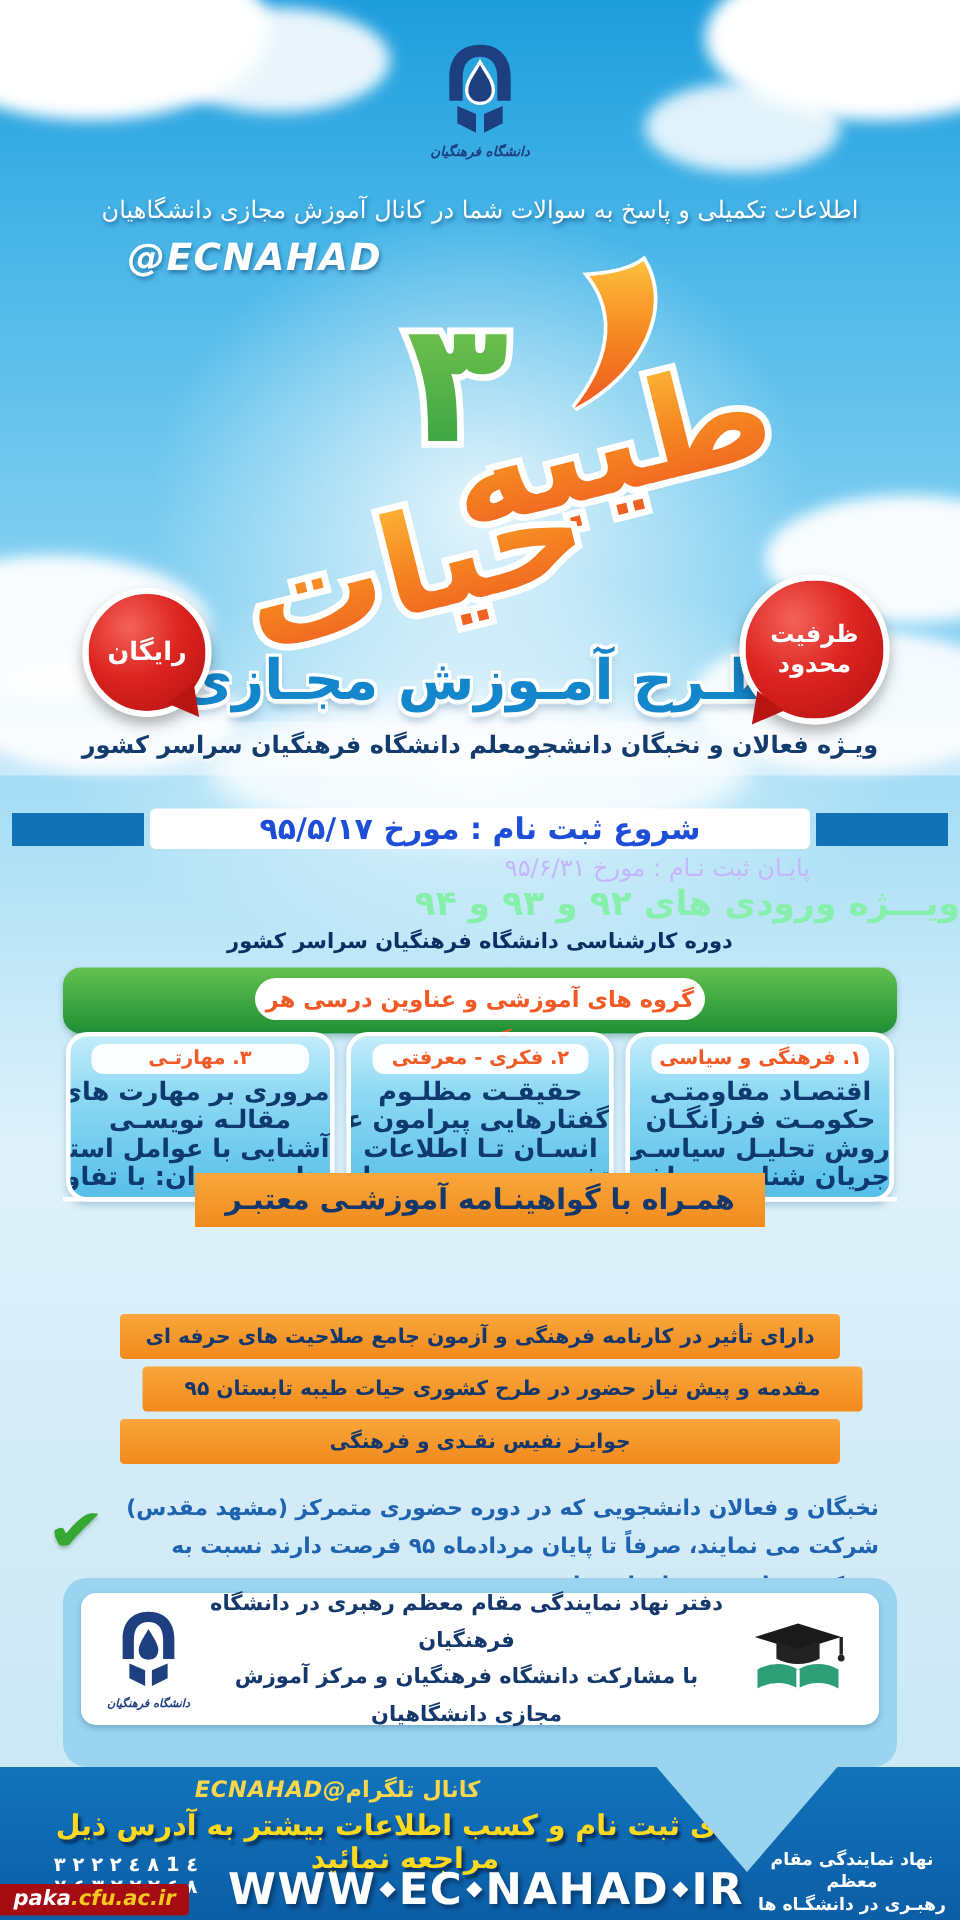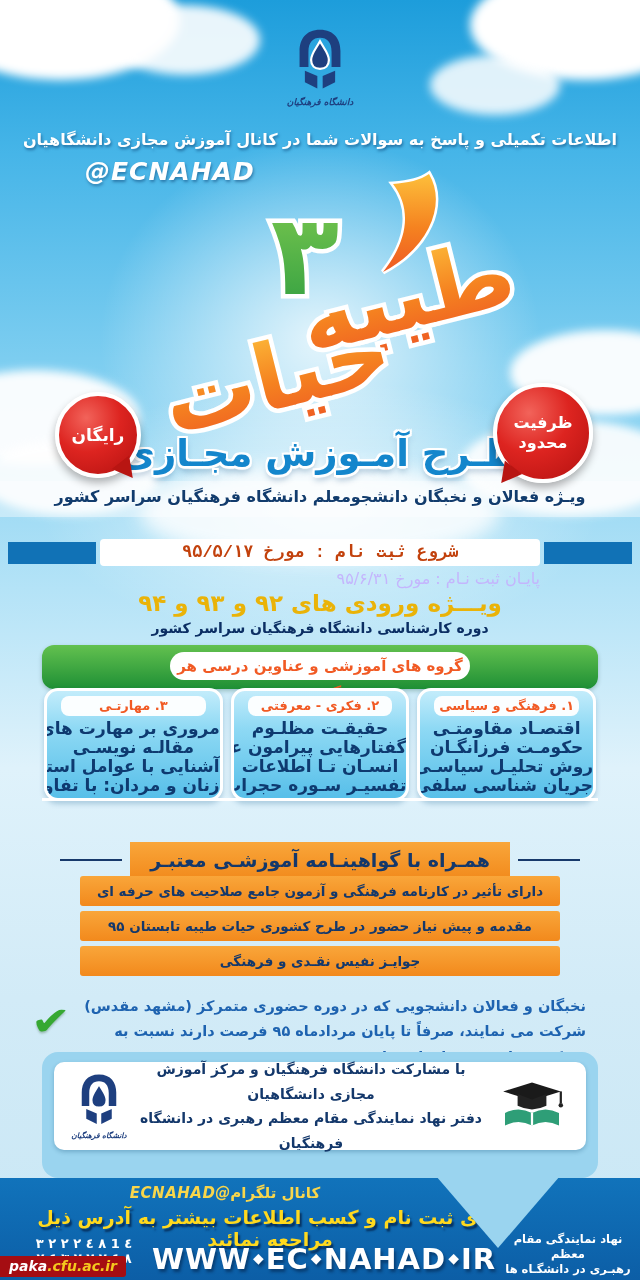--- a/index.html
+++ b/index.html
@@ -14,21 +14,21 @@
     background:radial-gradient(closest-side,rgba(255,255,255,.65),rgba(255,255,255,0));}
   .cloud{position:absolute;background:#fff;border-radius:50%;filter:blur(5px);}
   
   .rtl{direction:rtl;}
   .abs{position:absolute;}
   .stroke-white{text-shadow:-2px -2px 0 #fff,2px -2px 0 #fff,-2px 2px 0 #fff,2px 2px 0 #fff,
      -2px 0 0 #fff,2px 0 0 #fff,0 -2px 0 #fff,0 3px 1px rgba(255,255,255,.9),0 5px 6px rgba(30,80,130,.35);}
   
   .top-logo{left:268px;top:28px;width:104px;text-align:center;}
   .top-logo .cap{font-size:9px;color:#1e3f7f;font-style:italic;font-weight:bold;margin-top:1px;}
-  .info-line{left:20px;top:130px;width:600px;text-align:center;color:#fff;font-weight:bold;
+  .info-line{left:20px;top:130px;width:600px;text-align:center;color:#fff;font-weight:normal;
     font-size:16px;text-shadow:1px 2px 3px rgba(8,60,110,.6);}
   .handle-top{left:85px;top:157px;font-size:25px;font-weight:bold;font-style:italic;color:#fff;
     letter-spacing:1px;text-shadow:1px 2px 3px rgba(8,60,110,.5);}
   
   .badge{border-radius:50%;background:radial-gradient(circle at 35% 28%,#f2635a 0%,#dd2420 45%,#b31110 100%);
     border:4px solid #fff;box-shadow:0 5px 9px rgba(0,0,0,.3);color:#fff;font-weight:bold;
     display:flex;flex-direction:column;align-items:center;justify-content:center;text-align:center;z-index:6;}
   .badge::after{content:"";position:absolute;border:11px solid transparent;}
   .badge-free{left:55px;top:392px;width:78px;height:78px;font-size:17px;}
   .badge-free::after{border-top:20px solid #b81512;right:-4px;bottom:-16px;transform:rotate(-38deg);}
@@ -36,39 +36,39 @@
   .badge-cap::after{border-top:20px solid #b81512;left:-4px;bottom:-16px;transform:rotate(38deg);}
   
   .title-svg{position:absolute;left:95px;top:176px;width:460px;height:290px;overflow:visible;z-index:4;}
   .subtitle{left:0;top:432px;width:640px;text-align:center;font-size:37px;font-weight:bold;color:#1486cc;z-index:5;}
   .aud-band{left:0;top:481px;width:640px;height:36px;background:rgba(255,255,255,.4);}
   .audience{left:30px;top:487px;width:580px;text-align:center;font-size:16px;font-weight:bold;color:#123c6d;
     text-shadow:0 1px 2px rgba(255,255,255,.9);}
   
   .reg-bar-side{top:542px;width:88px;height:22px;background:#1172b6;}
   .reg-white{left:100px;top:539px;width:440px;height:27px;background:#fff;border-radius:4px;
-    text-align:center;line-height:27px;font-size:17px;font-weight:bold;color:#c2410c;font-family:Liberation Mono, monospace;}
+    text-align:center;line-height:27px;font-size:20px;font-weight:bold;color:#1d4ed8;}
   .reg-end{left:100px;top:569px;width:440px;text-align:right;font-size:16px;font-weight:normal;color:#c4b5fd;}
-  .entries{left:0;top:590px;width:640px;text-align:center;font-size:23px;font-weight:bold;color:#eab308;}
+  .entries{left:0;top:590px;width:640px;text-align:right;font-size:23px;font-weight:bold;color:#86efac;}
   .program{left:0;top:620px;width:640px;text-align:center;font-size:14px;font-weight:bold;color:#0b2e63;}
   
   .groups-band{left:42px;top:645px;width:556px;height:44px;border-radius:12px;
     background:linear-gradient(180deg,#63c14f,#1e8f35);box-shadow:0 2px 4px rgba(0,60,30,.25);}
   .groups-pill{left:170px;top:652px;width:300px;height:28px;background:#fff;border-radius:14px;
     text-align:center;line-height:28px;font-size:15px;font-weight:bold;color:#f15a24;}
   .cards-row{left:44px;top:688px;width:552px;display:flex;direction:rtl;gap:8px;}
   .card{flex:1;height:107px;border:3px solid #fff;border-radius:14px;
     background:linear-gradient(180deg,#c3ecfb 0%,#8ed9f4 35%,#57bfe9 100%);
     box-shadow:0 3px 5px rgba(20,90,140,.25);text-align:center;overflow:hidden;}
   .card-title{margin:5px 14px 3px;background:rgba(255,255,255,.95);border-radius:8px;height:20px;
     line-height:20px;font-size:13px;font-weight:bold;color:#f15a24;}
   .card-item{font-size:17px;font-weight:bold;color:#0e3a70;line-height:19px;white-space:nowrap;}
   .cards-line{left:42px;top:798px;width:556px;height:3px;background:#fff;}
   
-  .cert-row{left:60px;top:842px;width:520px;display:flex;align-items:center;}
+  .cert-row{left:60px;top:782px;width:520px;display:flex;align-items:center;flex-direction:column;}
   .cert-line{flex:1;height:2px;background:#17396b;max-width:100px;}
   .cert-box{margin:0 8px;background:linear-gradient(180deg,#f9a63a,#f28b1d);padding:7px 20px;
     font-size:19px;font-weight:bold;color:#14386b;}
   .benefit{left:80px;width:480px;height:30px;border-radius:3px;background:linear-gradient(180deg,#f9a63a,#f2891c);
     text-align:center;line-height:30px;font-size:13.5px;font-weight:bold;color:#14386b;}
   
   .note-check{left:34px;top:998px;font-size:40px;font-weight:bold;color:#36a832;transform:scaleX(1.2);
     text-shadow:0 2px 2px rgba(0,60,0,.25);}
   .note-text{left:78px;top:994px;width:508px;font-size:14.5px;font-weight:bold;color:#1e63b0;
     line-height:1.75;text-align:right;}
@@ -196,40 +196,40 @@
     </div>
   </div>
   <div class="abs cards-line"></div>
 
   <div class="abs cert-row">
     <div class="cert-line"></div>
     <div class="cert-box rtl">همـراه با گواهینـامه آموزشـی معتبـر</div>
     <div class="cert-line"></div>
   </div>
   <div class="abs benefit rtl" style="top:876px;">دارای تأثیر در کارنامه فرهنگی و آزمون جامع صلاحیت های حرفه ای (طرح اصلح)</div>
-  <div class="abs benefit rtl" style="top:911px;">مقدمه و پیش نیاز حضور در طرح کشوری حیات طیبه تابستان ۹۵</div>
+  <div class="abs benefit rtl" style="top:911px;margin-left:15px;">مقدمه و پیش نیاز حضور در طرح کشوری حیات طیبه تابستان ۹۵</div>
   <div class="abs benefit rtl" style="top:946px;">جوایـز نفیس نقـدی و فرهنگی</div>
 
   <div class="abs note-check">✔</div>
   <div class="abs note-text rtl">نخبگان و فعالان دانشجویی که در دوره حضوری متمرکز (مشهد مقدس) شرکت می نمایند، صرفاً تا پایان مردادماه ۹۵ فرصت دارند نسبت به شرکت در این دوره اقدام نمایند.</div>
 
   <div class="abs org-bubble"></div>
   <div class="abs org-box">
     <div class="org-left">
       <svg viewBox="0 0 64 72" width="48" height="54">
         <path d="M32 2 C16 2 9 13 9 26 L9 44 L19 44 L19 27 C19 16 24 11 32 11 C40 11 45 16 45 27 L45 44 L55 44 L55 26 C55 13 48 2 32 2 Z" fill="#1e3f7f"></path>
         <path d="M32 15 C27 24 22 29 22 36 C22 42 26 46 32 46 C38 46 42 42 42 36 C42 29 37 24 32 15 Z" fill="#1e3f7f" stroke="#fff" stroke-width="2.5"></path>
         <path d="M15 48 L29 54 L29 68 L15 61 Z" fill="#1e3f7f"></path>
         <path d="M49 48 L35 54 L35 68 L49 61 Z" fill="#1e3f7f"></path>
       </svg>
       <div class="cap rtl">دانشگاه فرهنگیان</div>
     </div>
     <div class="org-center">
+      <div>دفتر نهاد نمایندگی مقام معظم رهبری در دانشگاه فرهنگیان</div>
       <div>با مشارکت دانشگاه فرهنگیان و مرکز آموزش مجازی دانشگاهیان</div>
-      <div>دفتر نهاد نمایندگی مقام معظم رهبری در دانشگاه فرهنگیان</div>
     </div>
     <div class="org-right">
       <svg viewBox="0 0 80 64" width="72" height="58">
         <path d="M40 8 L72 18 L40 28 L8 18 Z" fill="#1a1a1a"></path>
         <path d="M24 21 L24 34 Q40 42 56 34 L56 21 L40 27 Z" fill="#222"></path>
         <path d="M72 18 L72 31" stroke="#222" stroke-width="2.5" fill="none"></path>
         <circle cx="72" cy="33.5" r="2.5" fill="#222"></circle>
         <path d="M10 42 Q25 34 40 42 Q55 34 70 42 L70 56 Q55 48 40 56 Q25 48 10 56 Z" fill="#2e9e77"></path>
         <path d="M40 42 L40 56" stroke="#fff" stroke-width="2.5"></path>
       </svg>

